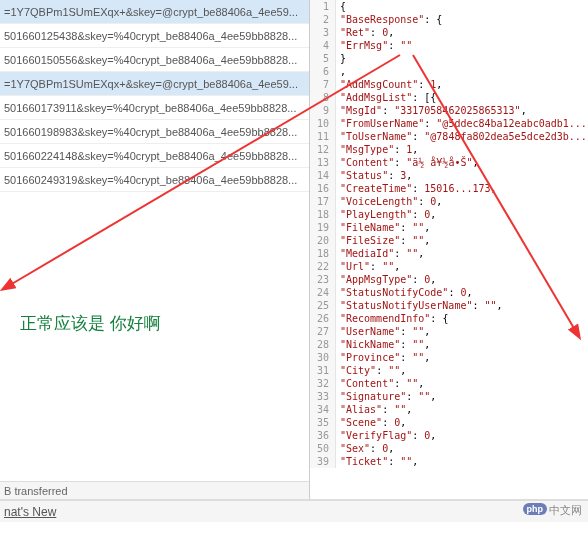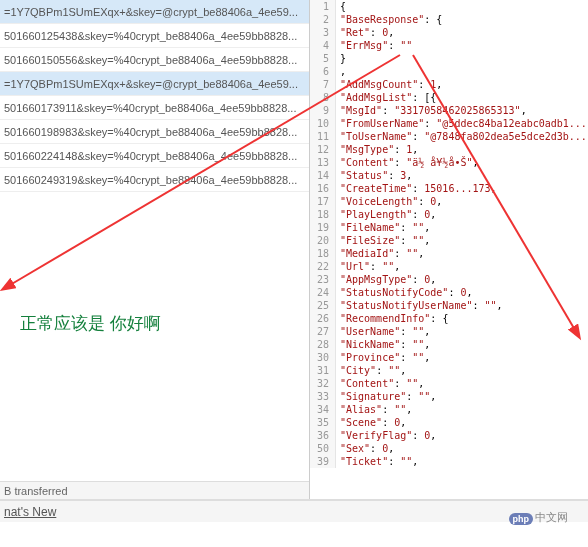--- a/index.html
+++ b/index.html
@@ -98,27 +98,27 @@
     padding-left: 4px;
     font-family: "Helvetica Neue", Arial, sans-serif;
     font-size: 12px;
     color: #555;
     background: #f5f5f5;
     border-top: 1px solid #ddd;
     text-decoration: underline;
   }
   .logo {
     position: absolute;
-    right: 20px;
+    right: 6px;
     bottom: 22px;
     height: 22px;
     font-family: Arial, sans-serif;
     font-size: 11px;
     display: flex;
-    align-items: flex-end;
+    align-items: flex-start;
     gap: 2px;
     color: #888;
     z-index: 20;
   }
   .logo .php {
     background: #6c7eb7;
     color: #fff;
     padding: 1px 4px;
     border-radius: 8px;
     font-weight: bold;

